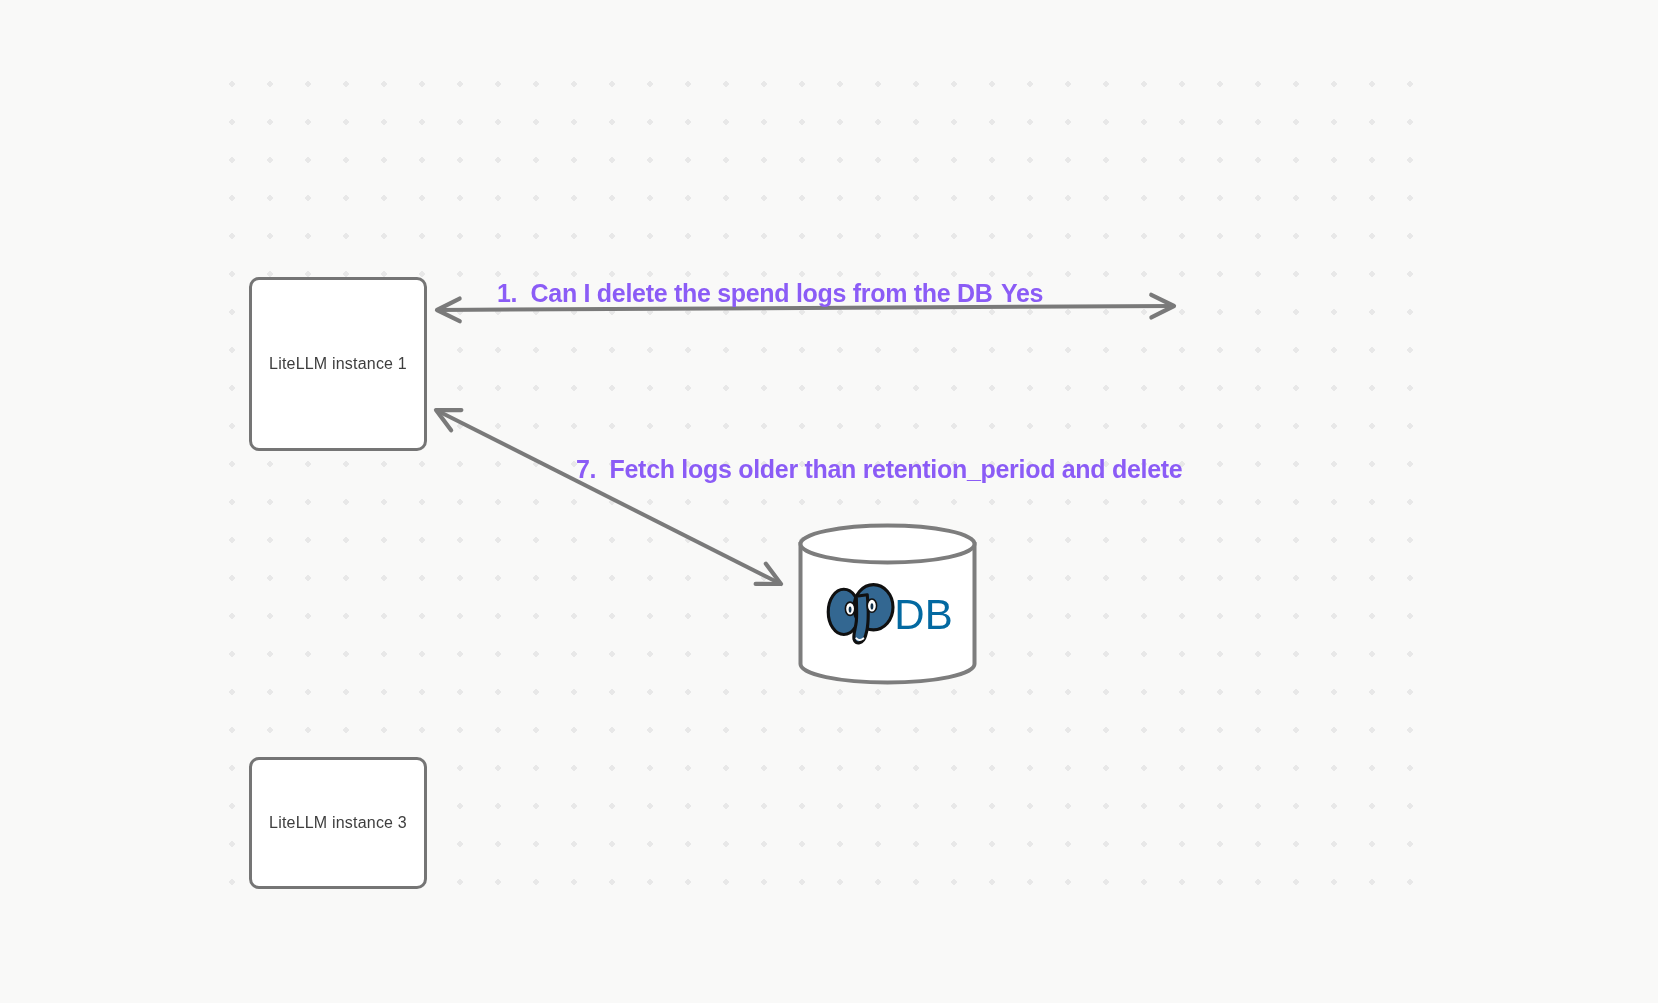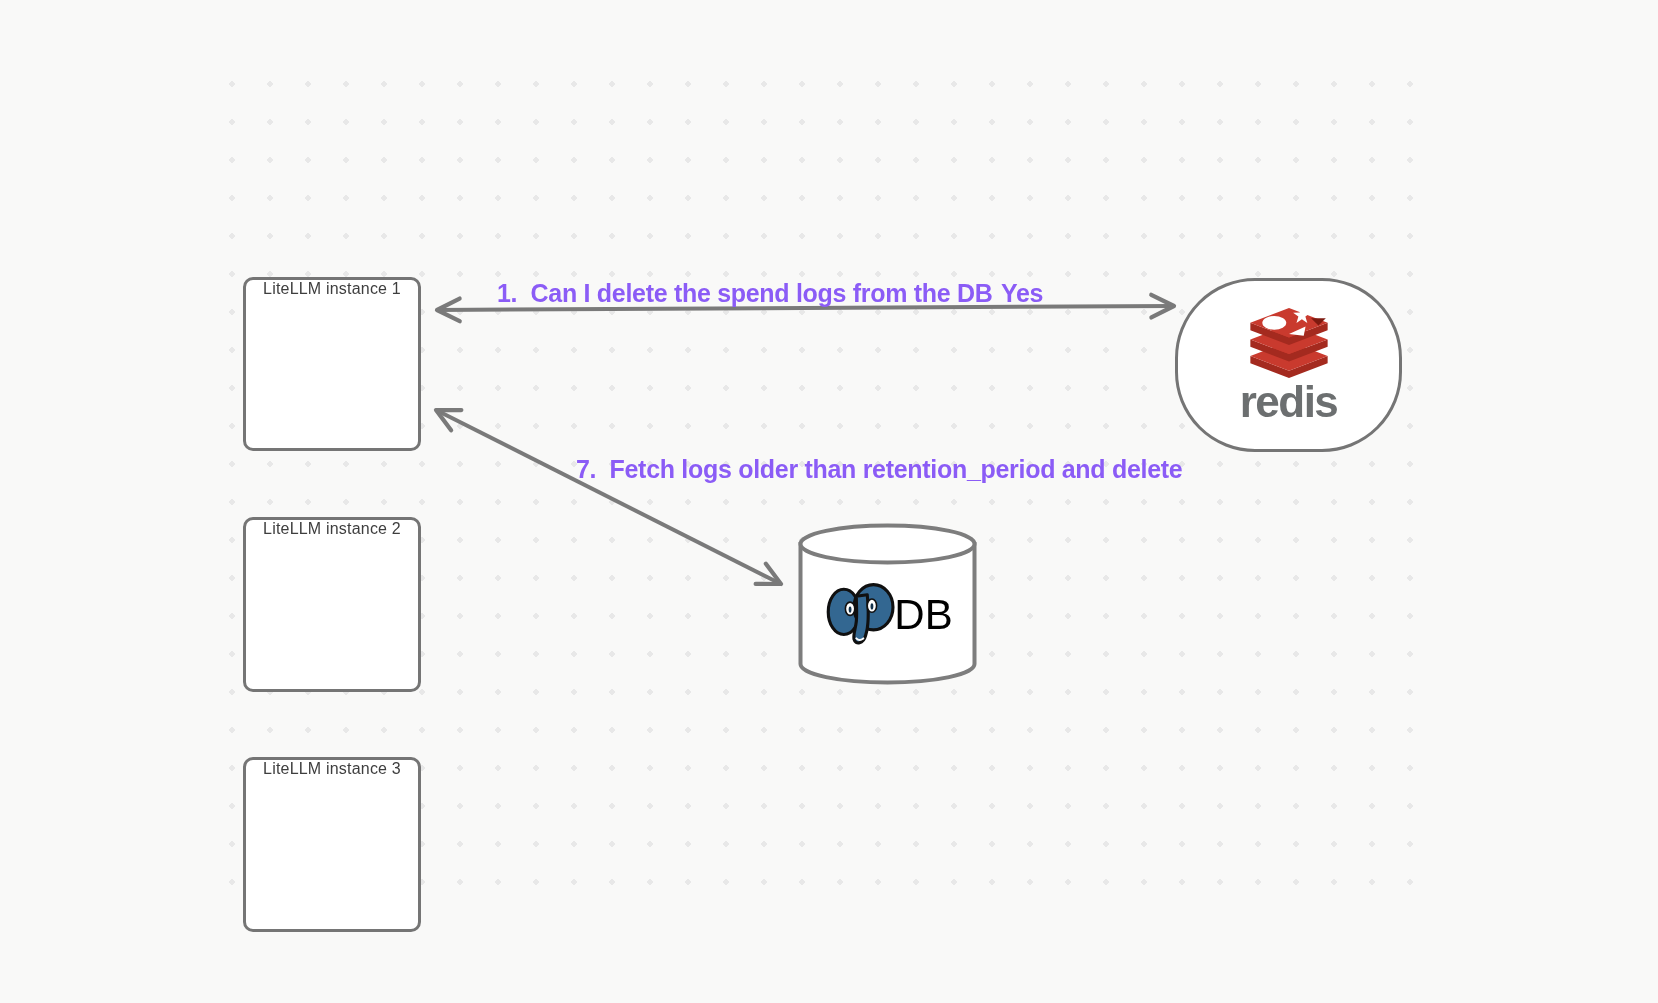--- a/index.html
+++ b/index.html
@@ -22,37 +22,38 @@
   }
 
   svg.arrows {
     position: absolute;
     left: 0; top: 0;
     width: 1658px; height: 1003px;
   }
 
   .node-box {
     position: absolute;
-    left: 243px;
+    left: 249px;
     width: 178px; height: 174px;
     background: #ffffff;
     border: 3px solid #757575;
     border-radius: 10px;
     box-sizing: border-box;
     display: flex;
+    align-items: center;
     justify-content: center;
   }
   .node-box .node-label {
     font-size: 16px;
     color: #3e3e3e;
     letter-spacing: 0.2px;
   }
   .box-1 { top: 277px; }
   .box-2 { top: 517px; height: 175px; }
-  .box-3 { top: 757px; height: 175px; }
+  .box-3 { top: 757px; height: 132px; }
 
   .redis-node {
     position: absolute;
     left: 1175px; top: 278px;
     width: 227px; height: 174px;
     background: #ffffff;
     border: 3.5px solid #757575;
     border-radius: 80px;
     box-sizing: border-box;
     display: flex;
@@ -77,21 +78,21 @@
   .db-node .cyl { position: absolute; left:0; top:0; }
   .db-content {
     position: absolute;
     left: 0; right: 0; top: 53px;
     display: flex;
     align-items: center;
     justify-content: center;
   }
   .db-label {
     font-size: 42px;
-    color: #000000;
+    color: #0369a1;
     margin-left: -6px;
     line-height: 1;
   }
 
   .edge-label {
     position: absolute;
     font-size: 25px;
     font-weight: bold;
     color: #8b5cf6;
     letter-spacing: -0.3px;
@@ -116,47 +117,25 @@
       </marker>
     </defs>
     <line x1="437" y1="310" x2="1174" y2="306" stroke="#7a7a7a" stroke-width="4" marker-start="url(#chev)" marker-end="url(#chev)"></line>
     <line x1="436" y1="410" x2="781" y2="584" stroke="#7a7a7a" stroke-width="4" marker-start="url(#chev)" marker-end="url(#chev)"></line>
   </svg>
 
   <div class="node-box box-1">
     <span class="node-label">LiteLLM instance 1</span>
   </div>
 
-  <div class="node-box box-2">
-    <span class="node-label">LiteLLM instance 2</span>
-  </div>
 
   <div class="node-box box-3">
     <span class="node-label">LiteLLM instance 3</span>
   </div>
 
-  <div class="redis-node">
-    <svg width="92" height="76" viewBox="0 0 100 82" xmlns="http://www.w3.org/2000/svg">
-
-      <polygon points="8,54 50,70 92,54 92,62 50,78 8,62" fill="#a42a1f"></polygon>
-      <polygon points="8,54 50,70 92,54 50,38" fill="#c93a2e"></polygon>
-
-      <polygon points="8,36 50,52 92,36 92,44 50,60 8,44" fill="#a42a1f"></polygon>
-      <polygon points="8,36 50,52 92,36 50,20" fill="#c93a2e"></polygon>
-
-      <polygon points="8,18 50,34 92,18 92,26 50,42 8,26" fill="#a42a1f"></polygon>
-      <polygon points="8,18 50,34 92,18 50,2" fill="#c93a2e"></polygon>
-
-      <ellipse cx="34" cy="18" rx="13" ry="7.5" fill="#ffffff"></ellipse>
-      <polygon points="64,0 66.4,6.8 73.5,6.9 67.8,11.2 69.9,18.1 64,14 58.1,18.1 60.2,11.2 54.5,6.9 61.6,6.8" fill="#ffffff"></polygon>
-      <polygon points="50,30 68,22 66,32" fill="#ffffff"></polygon>
-      <polygon points="74,13 90,13 82,21" fill="#7e1a10"></polygon>
-    </svg>
-    <div class="redis-wordmark">redis</div>
-  </div>
 
   <div class="db-node">
     <svg class="cyl" width="179" height="162" viewBox="0 0 179 162" xmlns="http://www.w3.org/2000/svg">
       <path d="M2.5,21 L2.5,141 A87,18.5 0 0 0 176.5,141 L176.5,21 Z" fill="#ffffff" stroke="#7d7d7d" stroke-width="4"></path>
       <ellipse cx="89.5" cy="21" rx="87" ry="18.5" fill="#ffffff" stroke="#7d7d7d" stroke-width="4"></ellipse>
     </svg>
     <div class="db-content">
       <svg width="78" height="78" viewBox="0 0 100 100" xmlns="http://www.w3.org/2000/svg">
         <g stroke="#101010" stroke-width="4" stroke-linejoin="round" stroke-linecap="round">
           <ellipse cx="28" cy="46" rx="20" ry="29" fill="#336791"></ellipse>

